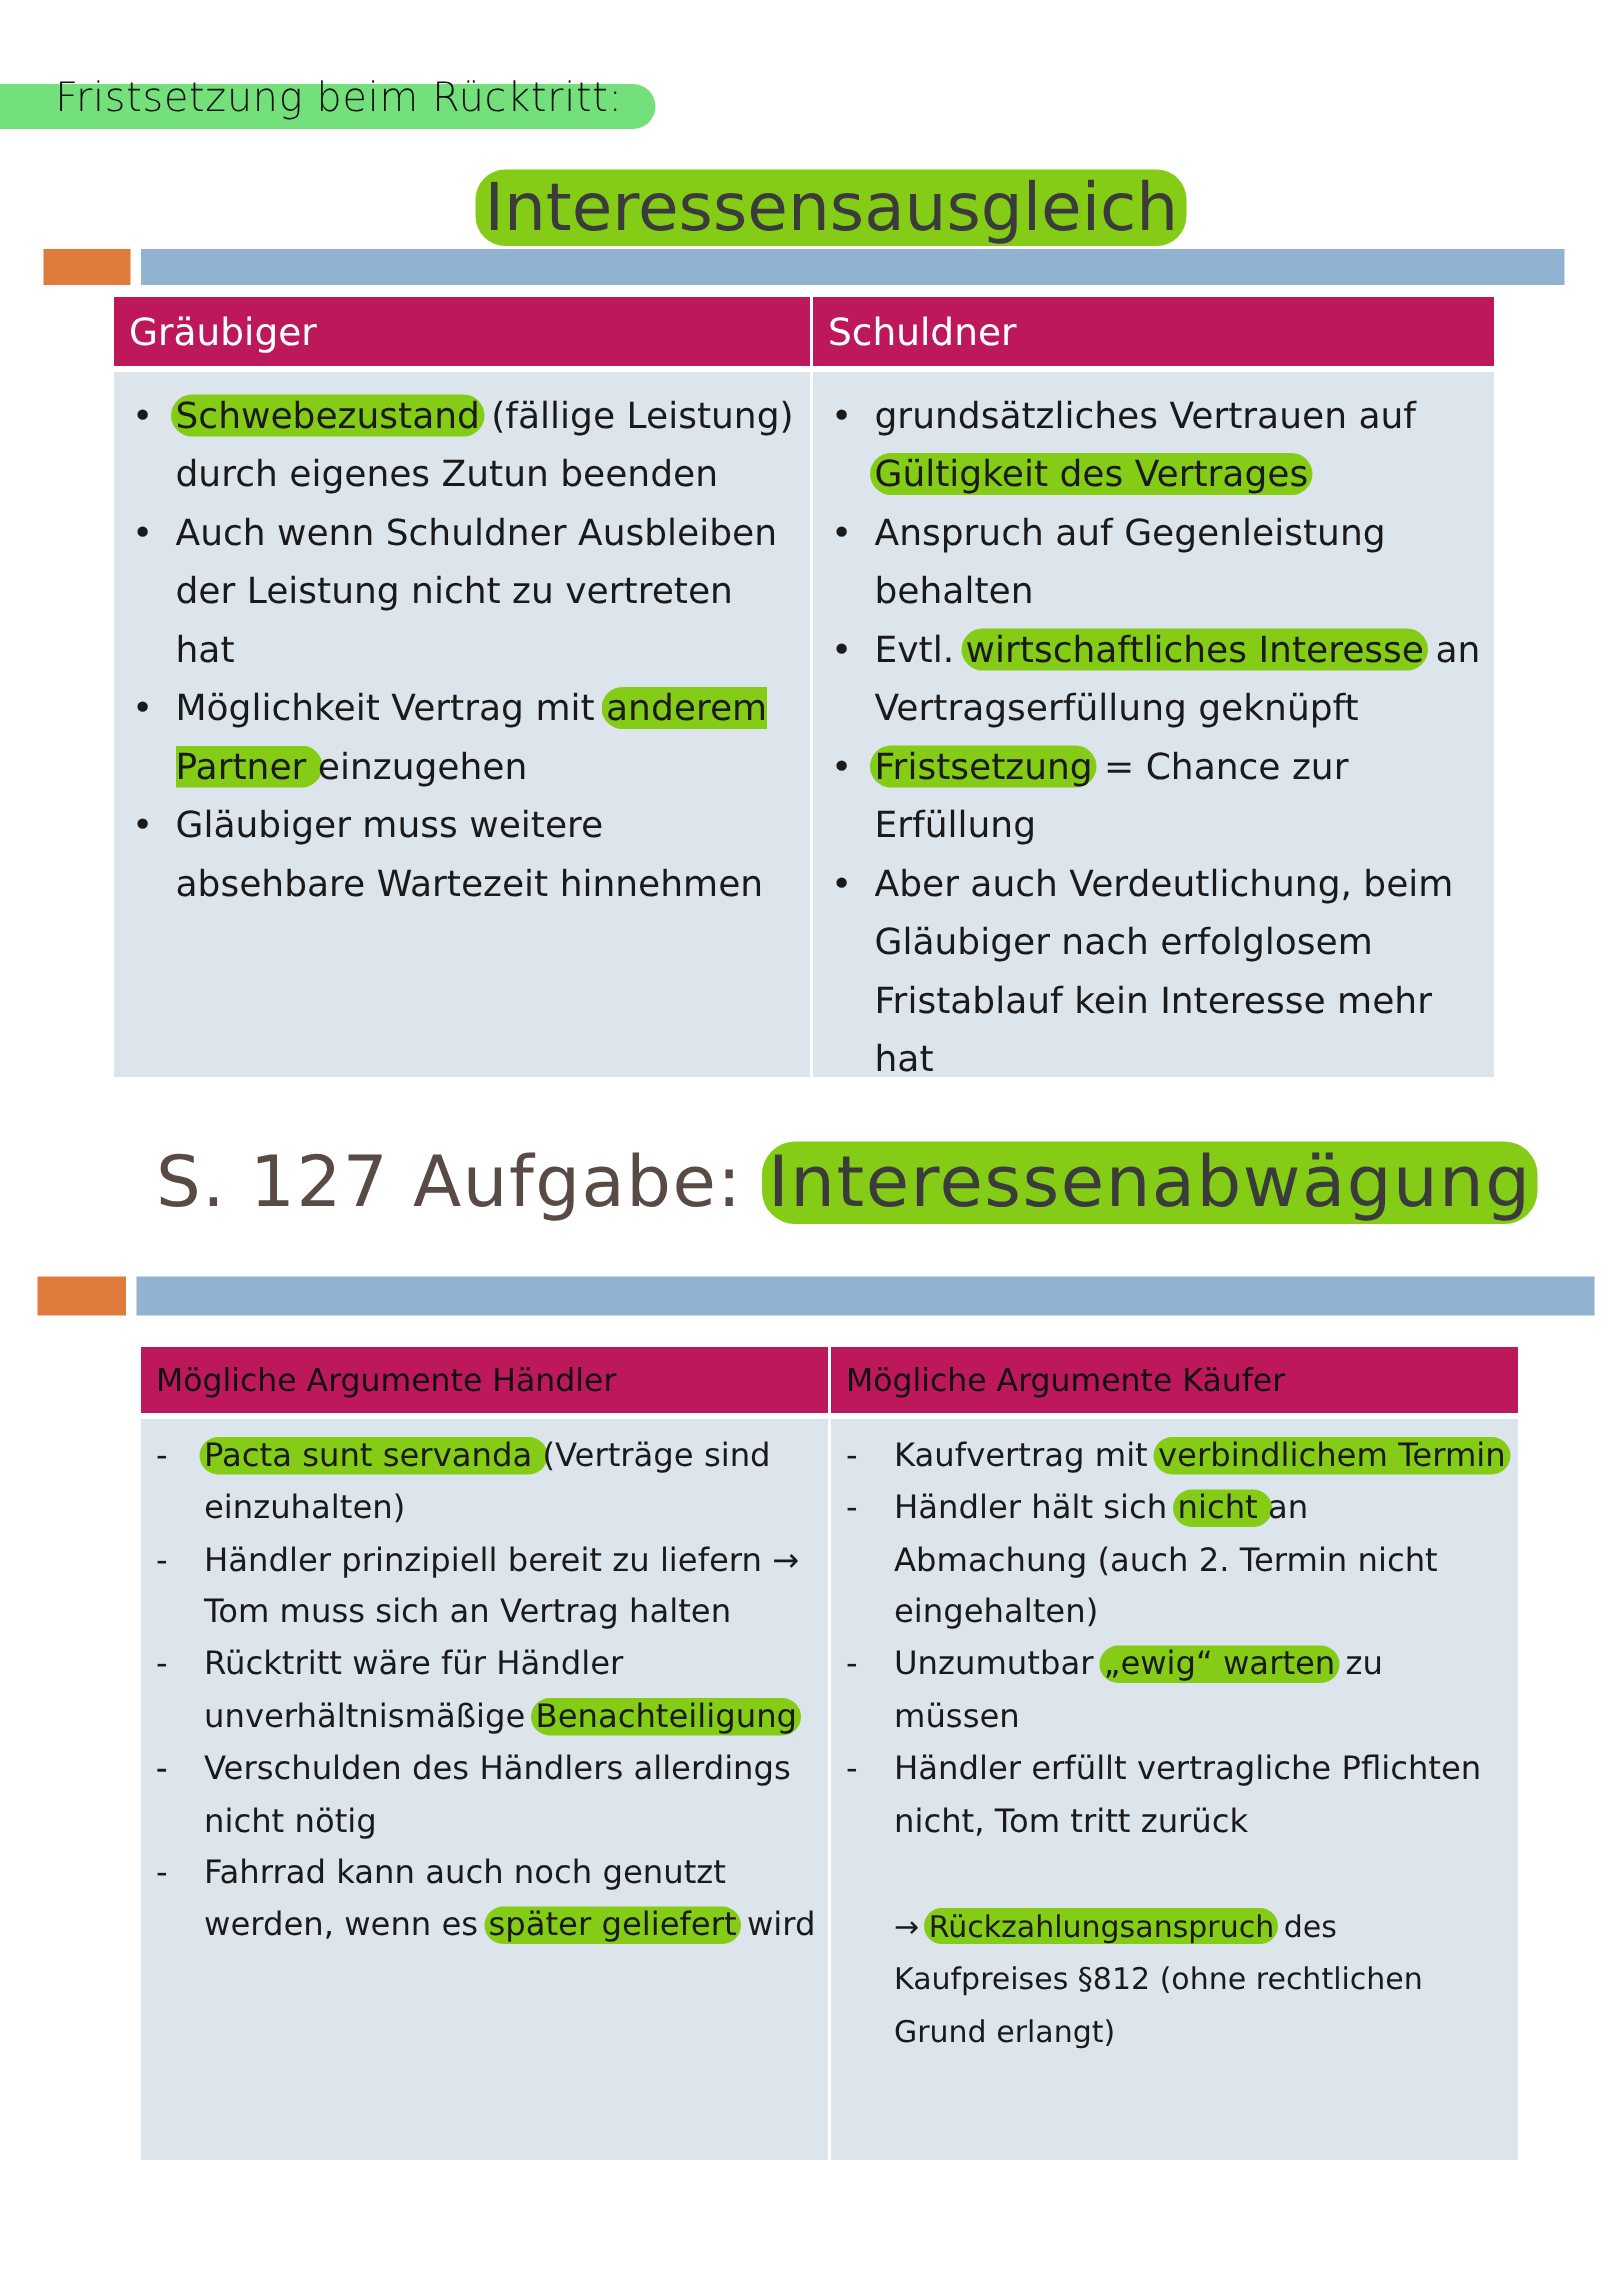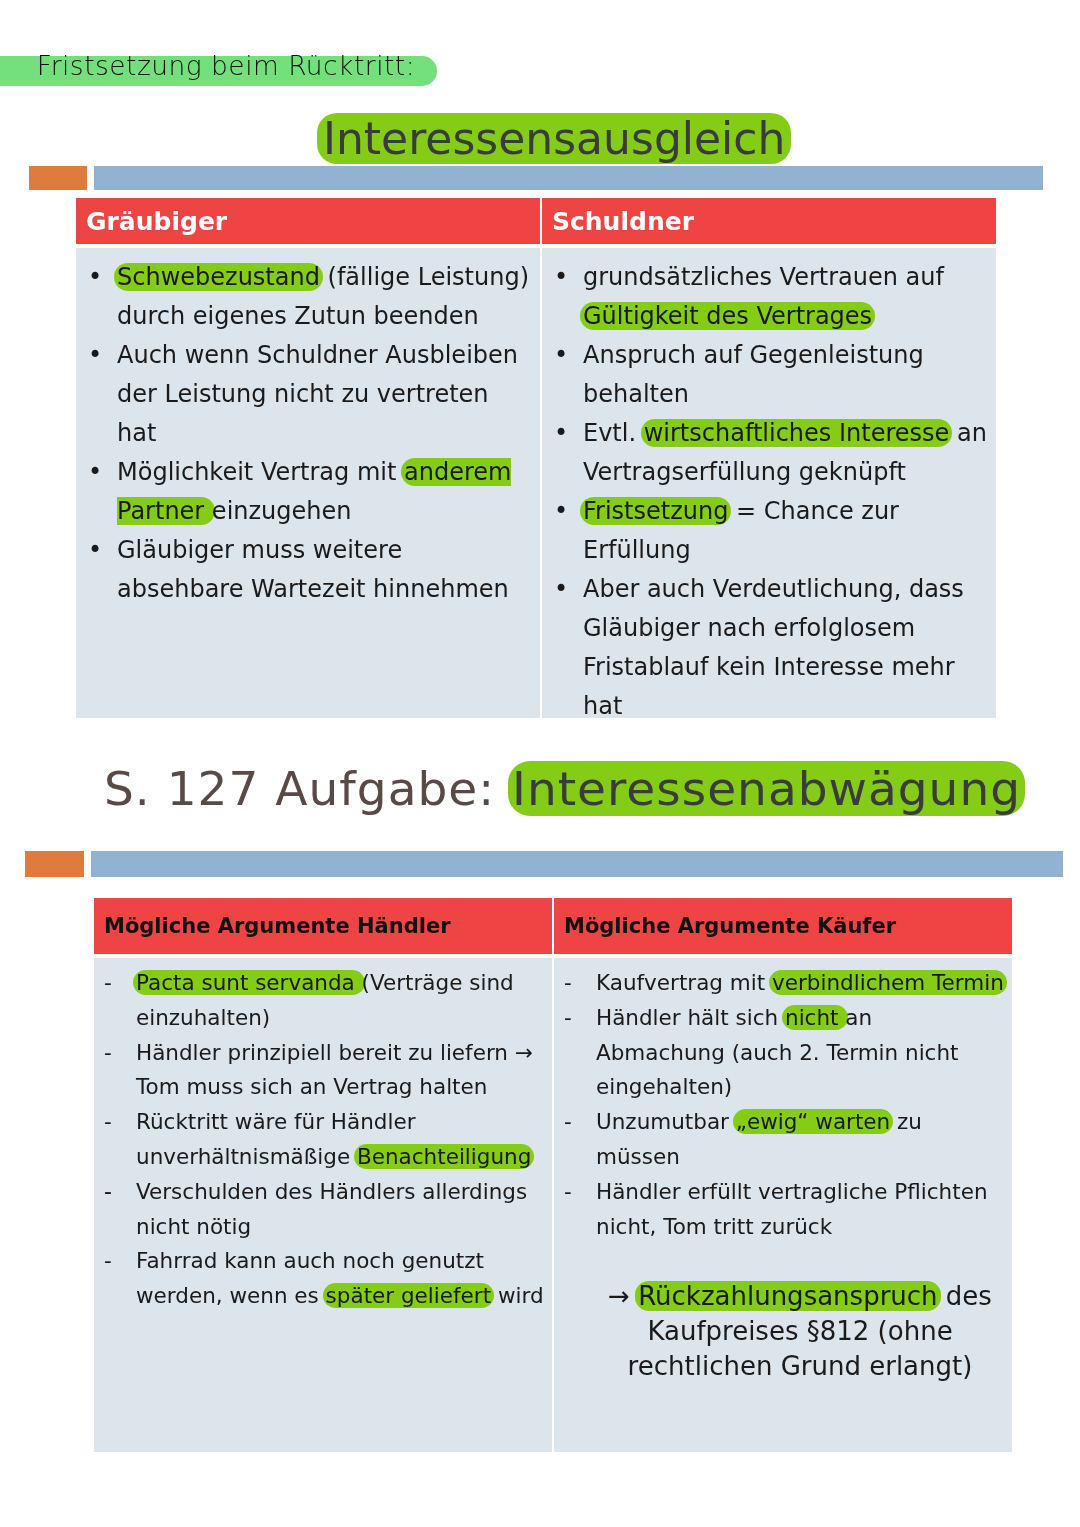--- a/index.html
+++ b/index.html
@@ -16,38 +16,38 @@
     .sec1-title { position: absolute; left: 320px; top: 113px; font-size: 44px; color: #3b3b3b; line-height: 52px; }
     .sec1-title .hl { border-radius: 20px; padding: 0 6px; }
     .sec2-title { position: absolute; left: 104px; top: 760px; font-size: 47px; color: #5a4a46; line-height: 58px; letter-spacing: 1px; }
     .sec2-title .hl { color: #3b3b3b; border-radius: 22px; padding: 0 4px; }
 
     .accent-orange { position: absolute; background: #e07b3e; }
     .accent-blue { position: absolute; background: #91b2d0; }
 
     
     .tbl { position: absolute; display: grid; background: #ffffff; }
-    .th { background: #ef4444; color: #ffffff; font-weight: bold; display: flex; align-items: center; text-align: right; }
+    .th { background: #be185d; color: #ffffff; font-weight: normal; display: flex; align-items: center; text-align: right; }
     .td { background: #dce4ec; }
 
     .t1 { left: 76px; top: 198px; width: 920px; grid-template-columns: 464px 454px; column-gap: 2px; row-gap: 4px; }
     .t1 .th { height: 46px; font-size: 25px; padding-left: 10px; }
     .t1 .td { height: 470px; padding: 10px 8px 0 10px; }
     .t1 ul { list-style: none; }
     .t1 li { position: relative; padding-left: 31px; font-size: 24px; line-height: 39px; }
     .t1 li .bullet { position: absolute; left: 2px; top: 0; }
 
     .t2 { left: 94px; top: 898px; width: 918px; grid-template-columns: 458px 458px; column-gap: 2px; row-gap: 4px; }
-    .t2 .th { height: 56px; font-size: 21px; color: #111; padding-left: 10px; }
+    .t2 .th { height: 44px; font-size: 21px; color: #111; padding-left: 10px; }
     .t2 .td { height: 494px; padding: 8px 8px 0 10px; }
     .t2 ul { list-style: none; }
     .t2 li { position: relative; padding-left: 32px; font-size: 21.5px; line-height: 34.8px; }
     .t2 li .bullet { position: absolute; left: 0; top: 0; }
     .t2 .spacer { height: 34.8px; }
-    .t2 .note { padding-left: 32px; font-size: 26px; line-height: 34.8px; text-align: center; }
+    .t2 .note { padding-left: 32px; font-size: 20px; line-height: 34.8px; }
   </style>
 </head>
 <body>
 
 <div class="hand-bar"></div>
 <div class="hand-title">Fristsetzung beim Rücktritt:</div>
 
 <div class="sec1-title">
   <span class="hl">Interessensausgleich</span>
 </div>
@@ -64,21 +64,21 @@
         <li><span class="bullet">•</span><span>Möglichkeit Vertrag mit </span><span class="hl">anderem Partner </span><span>einzugehen</span></li>
         <li><span class="bullet">•</span><span>Gläubiger muss weitere absehbare Wartezeit hinnehmen</span></li>
       </ul>
   </div>
   <div class="td">
     <ul id="s1-right">
         <li><span class="bullet">•</span><span> grundsätzliches Vertrauen auf </span><span class="hl">Gültigkeit des Vertrages</span></li>
         <li><span class="bullet">•</span><span>Anspruch auf Gegenleistung behalten</span></li>
         <li><span class="bullet">•</span><span>Evtl. </span><span class="hl">wirtschaftliches Interesse</span><span> an Vertragserfüllung geknüpft</span></li>
         <li><span class="bullet">•</span><span class="hl">Fristsetzung</span><span> = Chance zur Erfüllung</span></li>
-        <li><span class="bullet">•</span><span>Aber auch Verdeutlichung, dass Gläubiger nach erfolglosem Fristablauf kein Interesse mehr hat</span></li>
+        <li><span class="bullet">•</span><span>Aber auch Verdeutlichung, beim Gläubiger nach erfolglosem Fristablauf kein Interesse mehr hat</span></li>
       </ul>
   </div>
 </div>
 
 <div class="sec2-title">
   <span>S. 127 Aufgabe: </span><span class="hl">Interessenabwägung</span>
 </div>
 <div class="accent-orange" style="left:25px;top:851px;width:59px;height:26px;"></div>
 <div class="accent-blue" style="left:91px;top:851px;width:972px;height:26px;"></div>
 

